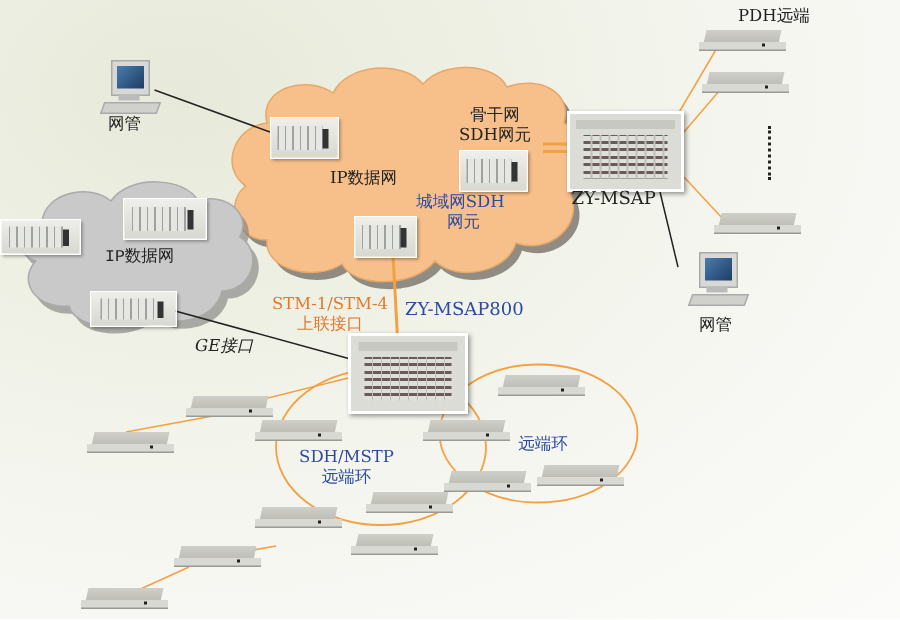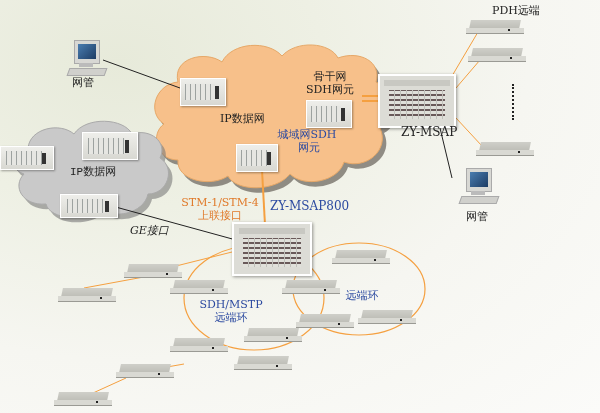--- a/index.html
+++ b/index.html
@@ -120,21 +120,21 @@
       <div class="slots"></div>
       <div class="bar"></div>
     </div>
   <div class="lbl" style="left:70px;top:166px;font-family:Liberation Mono, monospace;">IP数据网</div>
   <div class="lbl" style="left:130px;top:224px;font-style:italic;">GE接口</div>
 
   <div class="big" style="left:378px;top:74px;width:74px;height:50px;">
       <div class="top"></div>
       <div class="grid"></div>
     </div>
-  <div class="lbl" style="left:381px;top:126px;font-size:12px;margin-left:20px;">ZY-MSAP</div>
+  <div class="lbl" style="left:381px;top:126px;font-size:12px;">ZY-MSAP</div>
 
   <div class="big" style="left:232px;top:222px;width:76px;height:50px;">
       <div class="top"></div>
       <div class="grid"></div>
     </div>
   <div class="lbl blue" style="left:270px;top:200px;font-size:12px;">ZY-MSAP800</div>
   <div class="lbl orange center" style="left:180px;top:196px;width:80px;">STM-1/STM-4</div>
   <div class="lbl orange center" style="left:190px;top:209px;width:60px;">上联接口</div>
 
   <div class="lbl" style="left:492px;top:4px;">PDH远端</div>

